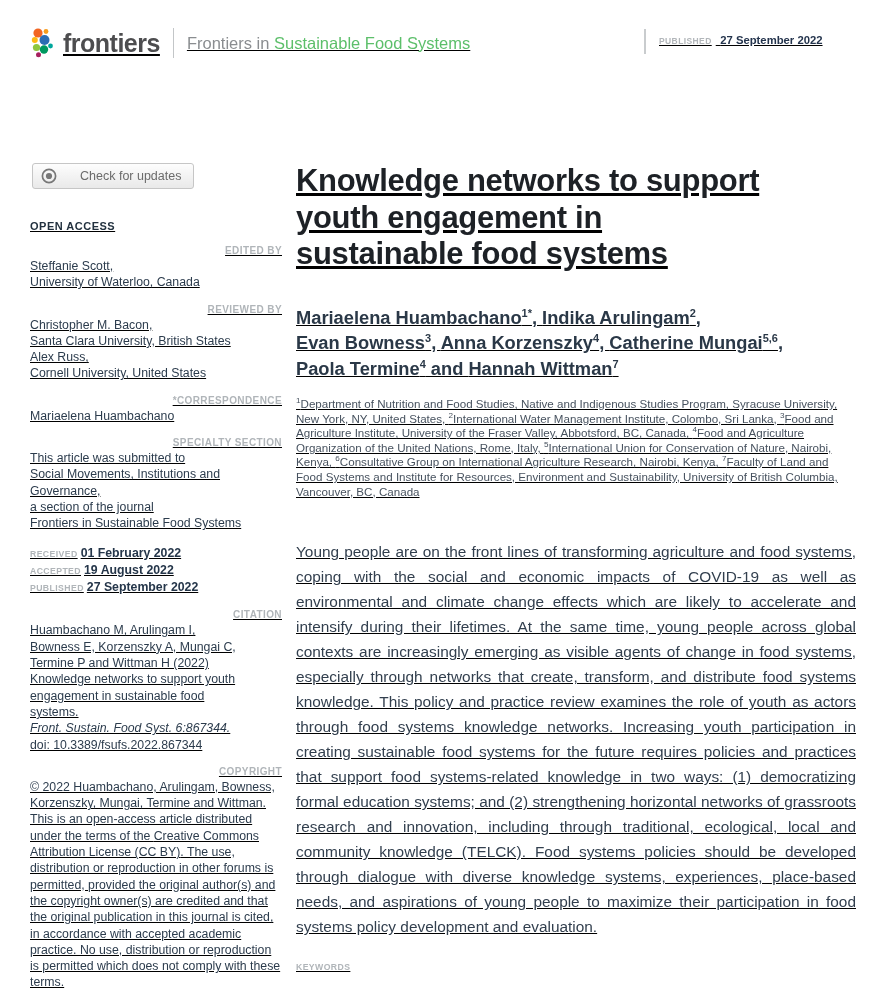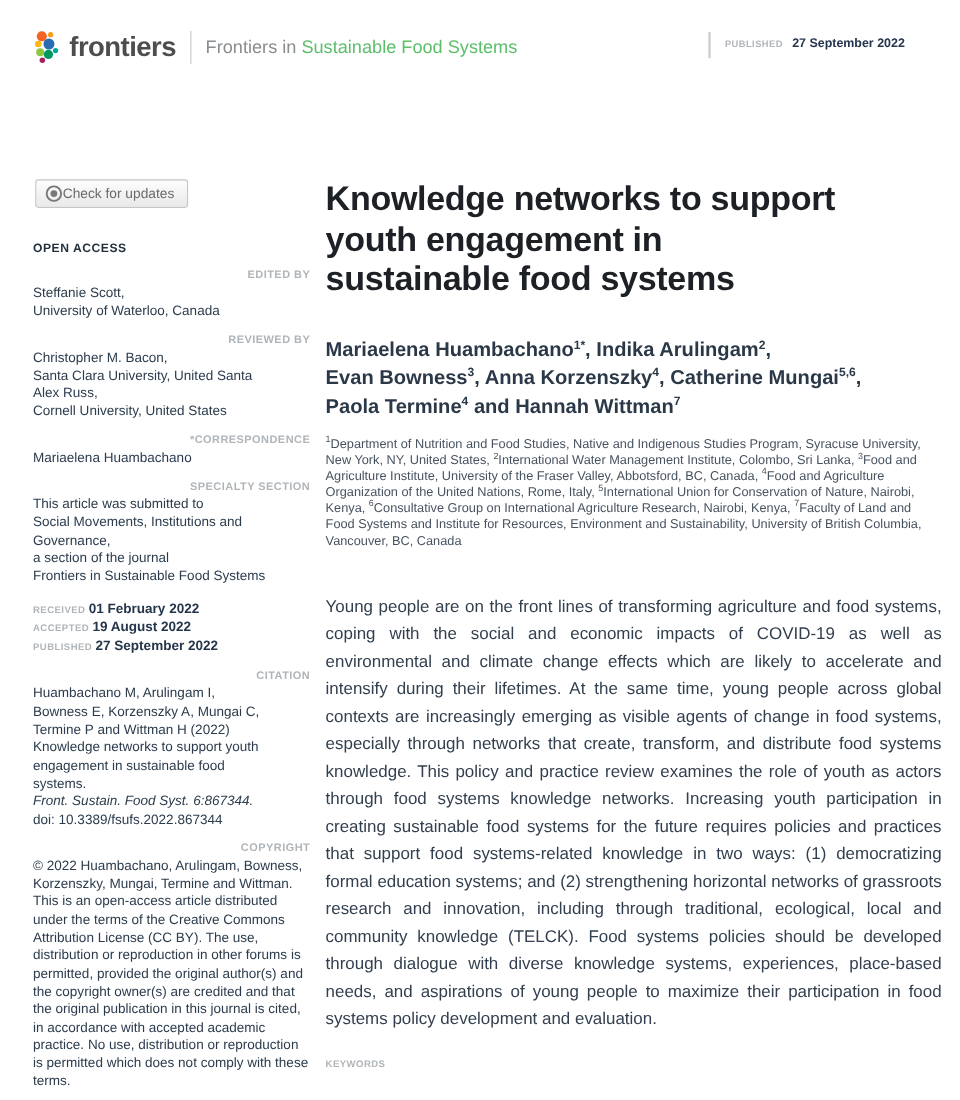--- a/index.html
+++ b/index.html
@@ -1,18 +1,18 @@
 <!DOCTYPE html>
 <html><head>
 <meta charset="utf-8">
 <style>
   * { margin:0; padding:0; box-sizing:border-box; }
   html,body { width:873px; height:1000px; background:#ffffff; overflow:hidden;
               font-family:"Liberation Sans","DejaVu Sans",sans-serif; }
-  .page { width:873px; height:1000px; background:#fff; position:relative; }
+  .page { width:873px; height:1000px; background:#fff; position:relative;text-decoration:underline; }
 
   
   .top-bar { display:flex; justify-content:space-between; align-items:flex-start;
              padding:27px 14px 0 30px; }
   .logo-block { display:flex; align-items:center; }
   .logo-mark { width:26px; height:32px; margin-right:7px; }
   .wordmark { font-size:25px; font-weight:bold; color:#4d4d4f; letter-spacing:-0.5px; }
   .logo-divider { width:1px; height:30px; background:#c3c6c8; margin:0 13px; }
   .journal-line { font-size:16.5px; color:#8a8d90; }
   .journal-line .jname { color:#5cbf6a; }
@@ -23,21 +23,21 @@
   .meta-label { font-size:8.5px; font-weight:bold; color:#b2b6ba; letter-spacing:0.4px;
                 margin-right:4px; }
   .meta-value { font-size:11.3px; font-weight:bold; color:#24344d; }
 
   
   .content { display:flex; padding:0 13px 0 30px; margin-top:104px; }
   .sidebar { width:266px; flex:none; padding-right:14px; }
   .main { width:560px; flex:none; padding-left:0; }
 
   
-  .check-btn { display:inline-flex; align-items:center; gap:0;
+  .check-btn { display:inline-flex; align-items:center; gap:23px;
                background:linear-gradient(#fdfdfd,#e9e9e9);
                border:1px solid #c6c6c6; border-radius:3px;
                padding:4px 12px 4px 8px; cursor:pointer; margin-left:2px; }
   .check-btn span { font-size:12.5px; color:#6b6b6b; }
 
   .open-access { margin-top:31px; font-size:11px; font-weight:bold; color:#22313f;
                  letter-spacing:0.5px; }
 
   .side-section { margin-top:13px; }
   .side-label { font-size:10px; font-weight:bold; color:#b0b5b9; letter-spacing:0.4px;
@@ -111,21 +111,21 @@
 
       <div class="side-section">
         <div class="side-label">EDITED BY</div>
         <div class="side-text">Steffanie Scott,
 University of Waterloo, Canada</div>
       </div>
 
       <div class="side-section">
         <div class="side-label">REVIEWED BY</div>
         <div class="side-text">Christopher M. Bacon,
-Santa Clara University, United Santa
+Santa Clara University, British States
 Alex Russ,
 Cornell University, United States</div>
       </div>
 
       <div class="side-section">
         <div class="side-label">*CORRESPONDENCE</div>
         <div class="side-text">Mariaelena Huambachano</div>
       </div>
 
       <div class="side-section">

